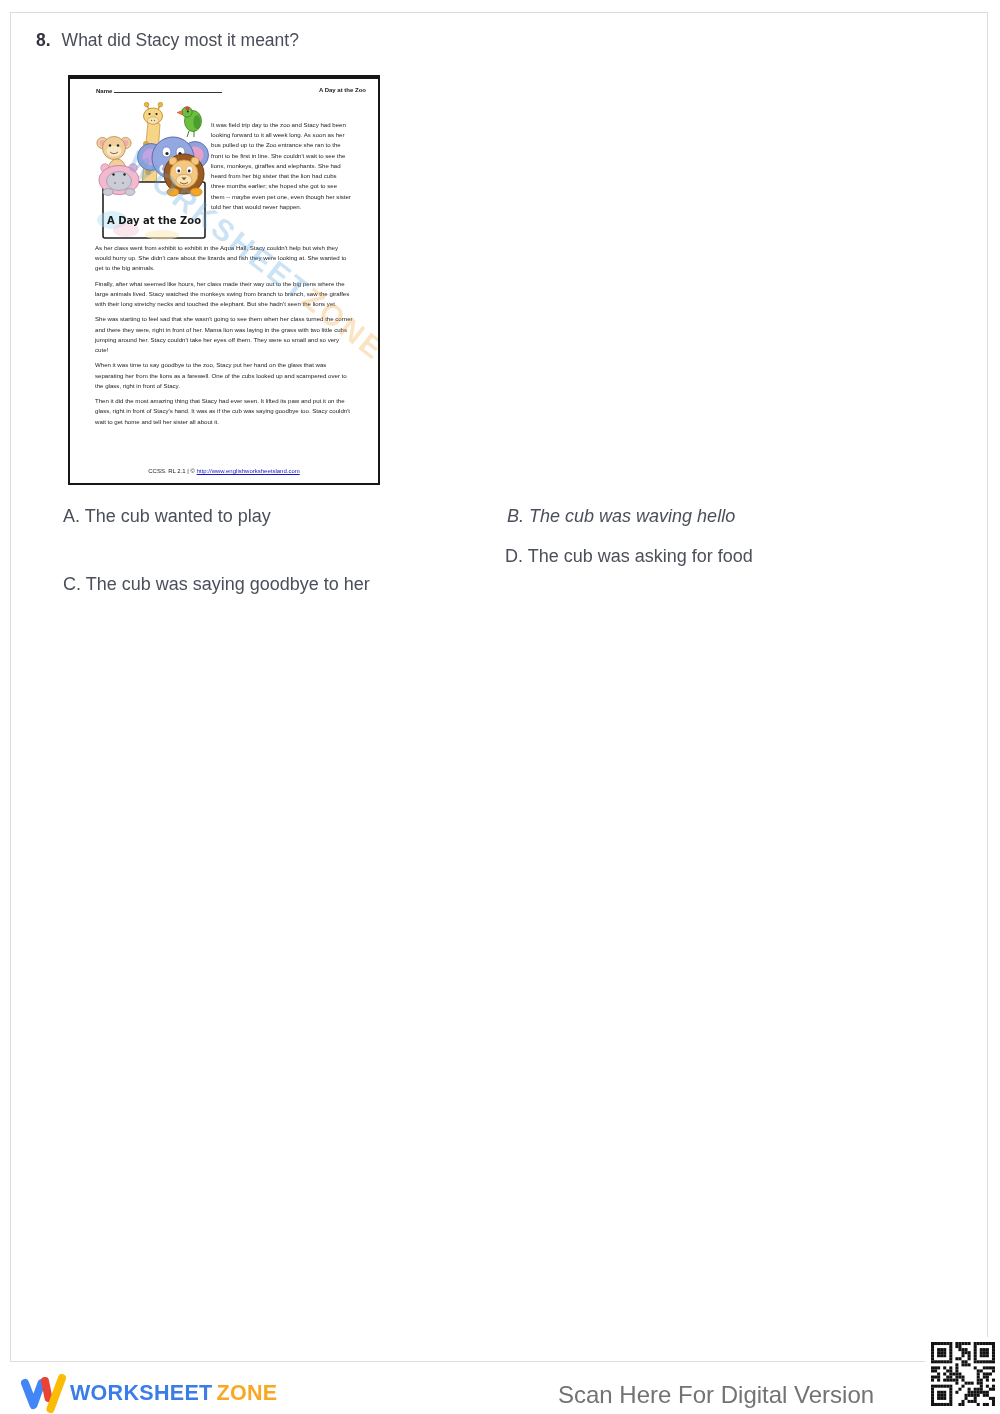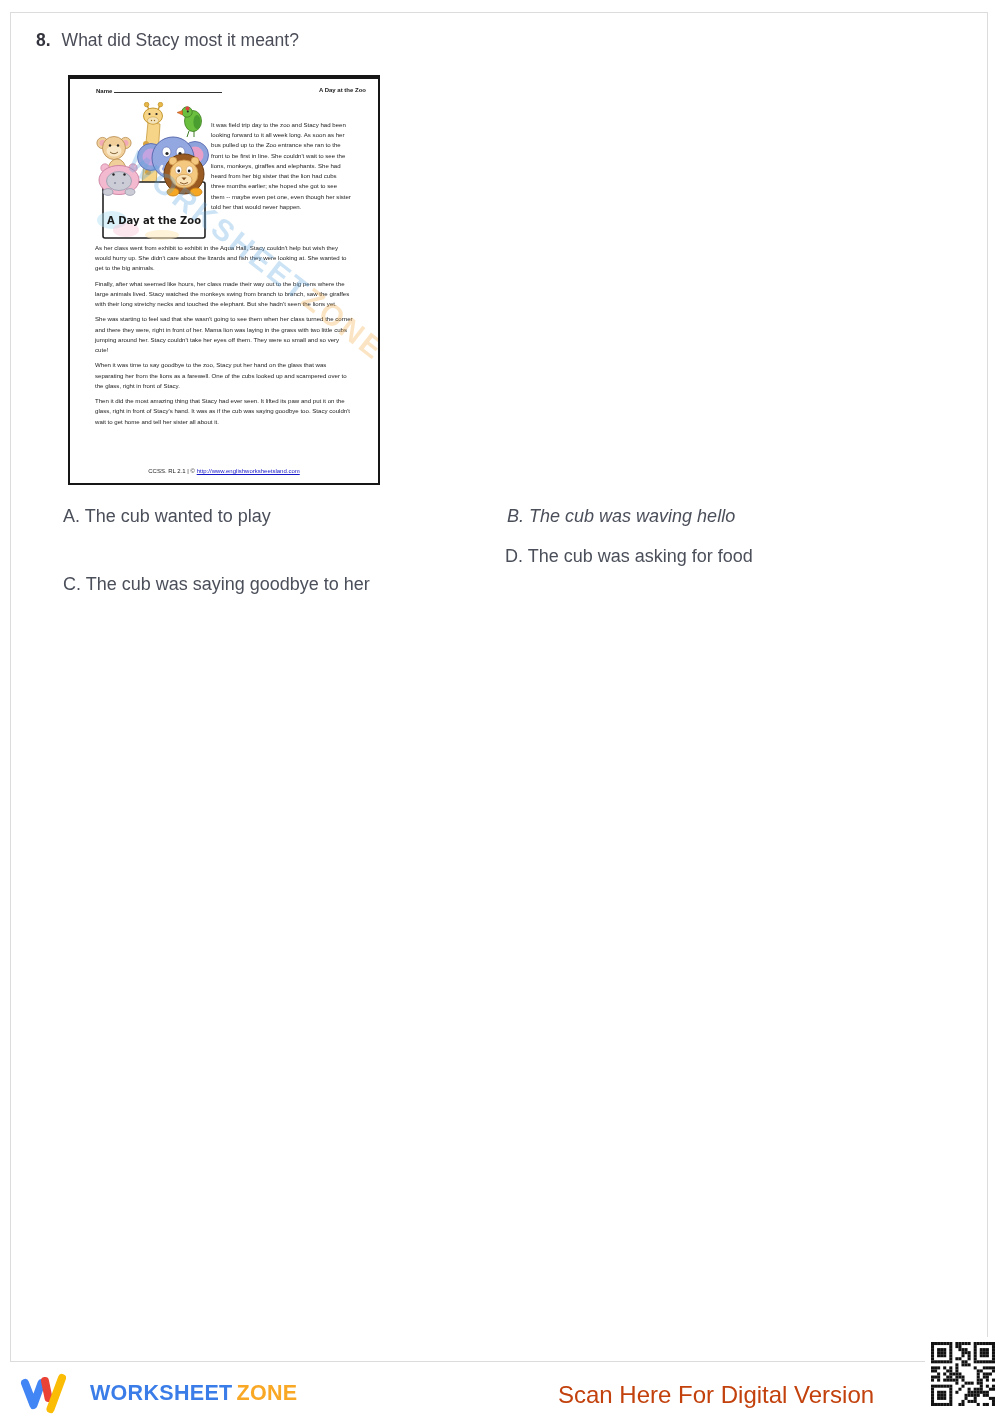--- a/index.html
+++ b/index.html
@@ -39,24 +39,24 @@
   .ws-watermark .wm-blue { color:#5aa6e0; }
   .ws-watermark .wm-orange { color:#f5a93f; }
   
   .opt { position:absolute; font-size:18px; color:#4b4f5a; }
   .opt-a { left:63px; top:506px; }
   .opt-b { left:507px; top:506px;font-style:italic; }
   .opt-c { left:63px; top:526px;margin-top:48px; }
   .opt-d { left:505px; top:546px; }
   
   .footer-logo { position:absolute; left:20px; top:1371px; display:flex; align-items:center; }
-  .brand { font-weight:800; font-size:21.5px; letter-spacing:0.3px; margin-left:24px; }
+  .brand { font-weight:800; font-size:21.5px; letter-spacing:0.3px; margin-left:4px; }
   .brand .b1 { color:#3b7de8; }
   .brand .b2 { color:#f9a825; margin-left:4px; }
-  .scan-text { position:absolute; left:558px; top:1381px; font-size:24px; color:#c2410c; }
+  .scan-text { position:absolute; left:558px; top:1381px; font-size:24px; color:#737373; }
   .qr-box {
     position:absolute; left:925px; top:1337px; width:75px; height:74px;
     background:#fff; display:flex; align-items:center; justify-content:center;
   }
 </style>
 </head>
 <body>
 
 <div class="page">
 

